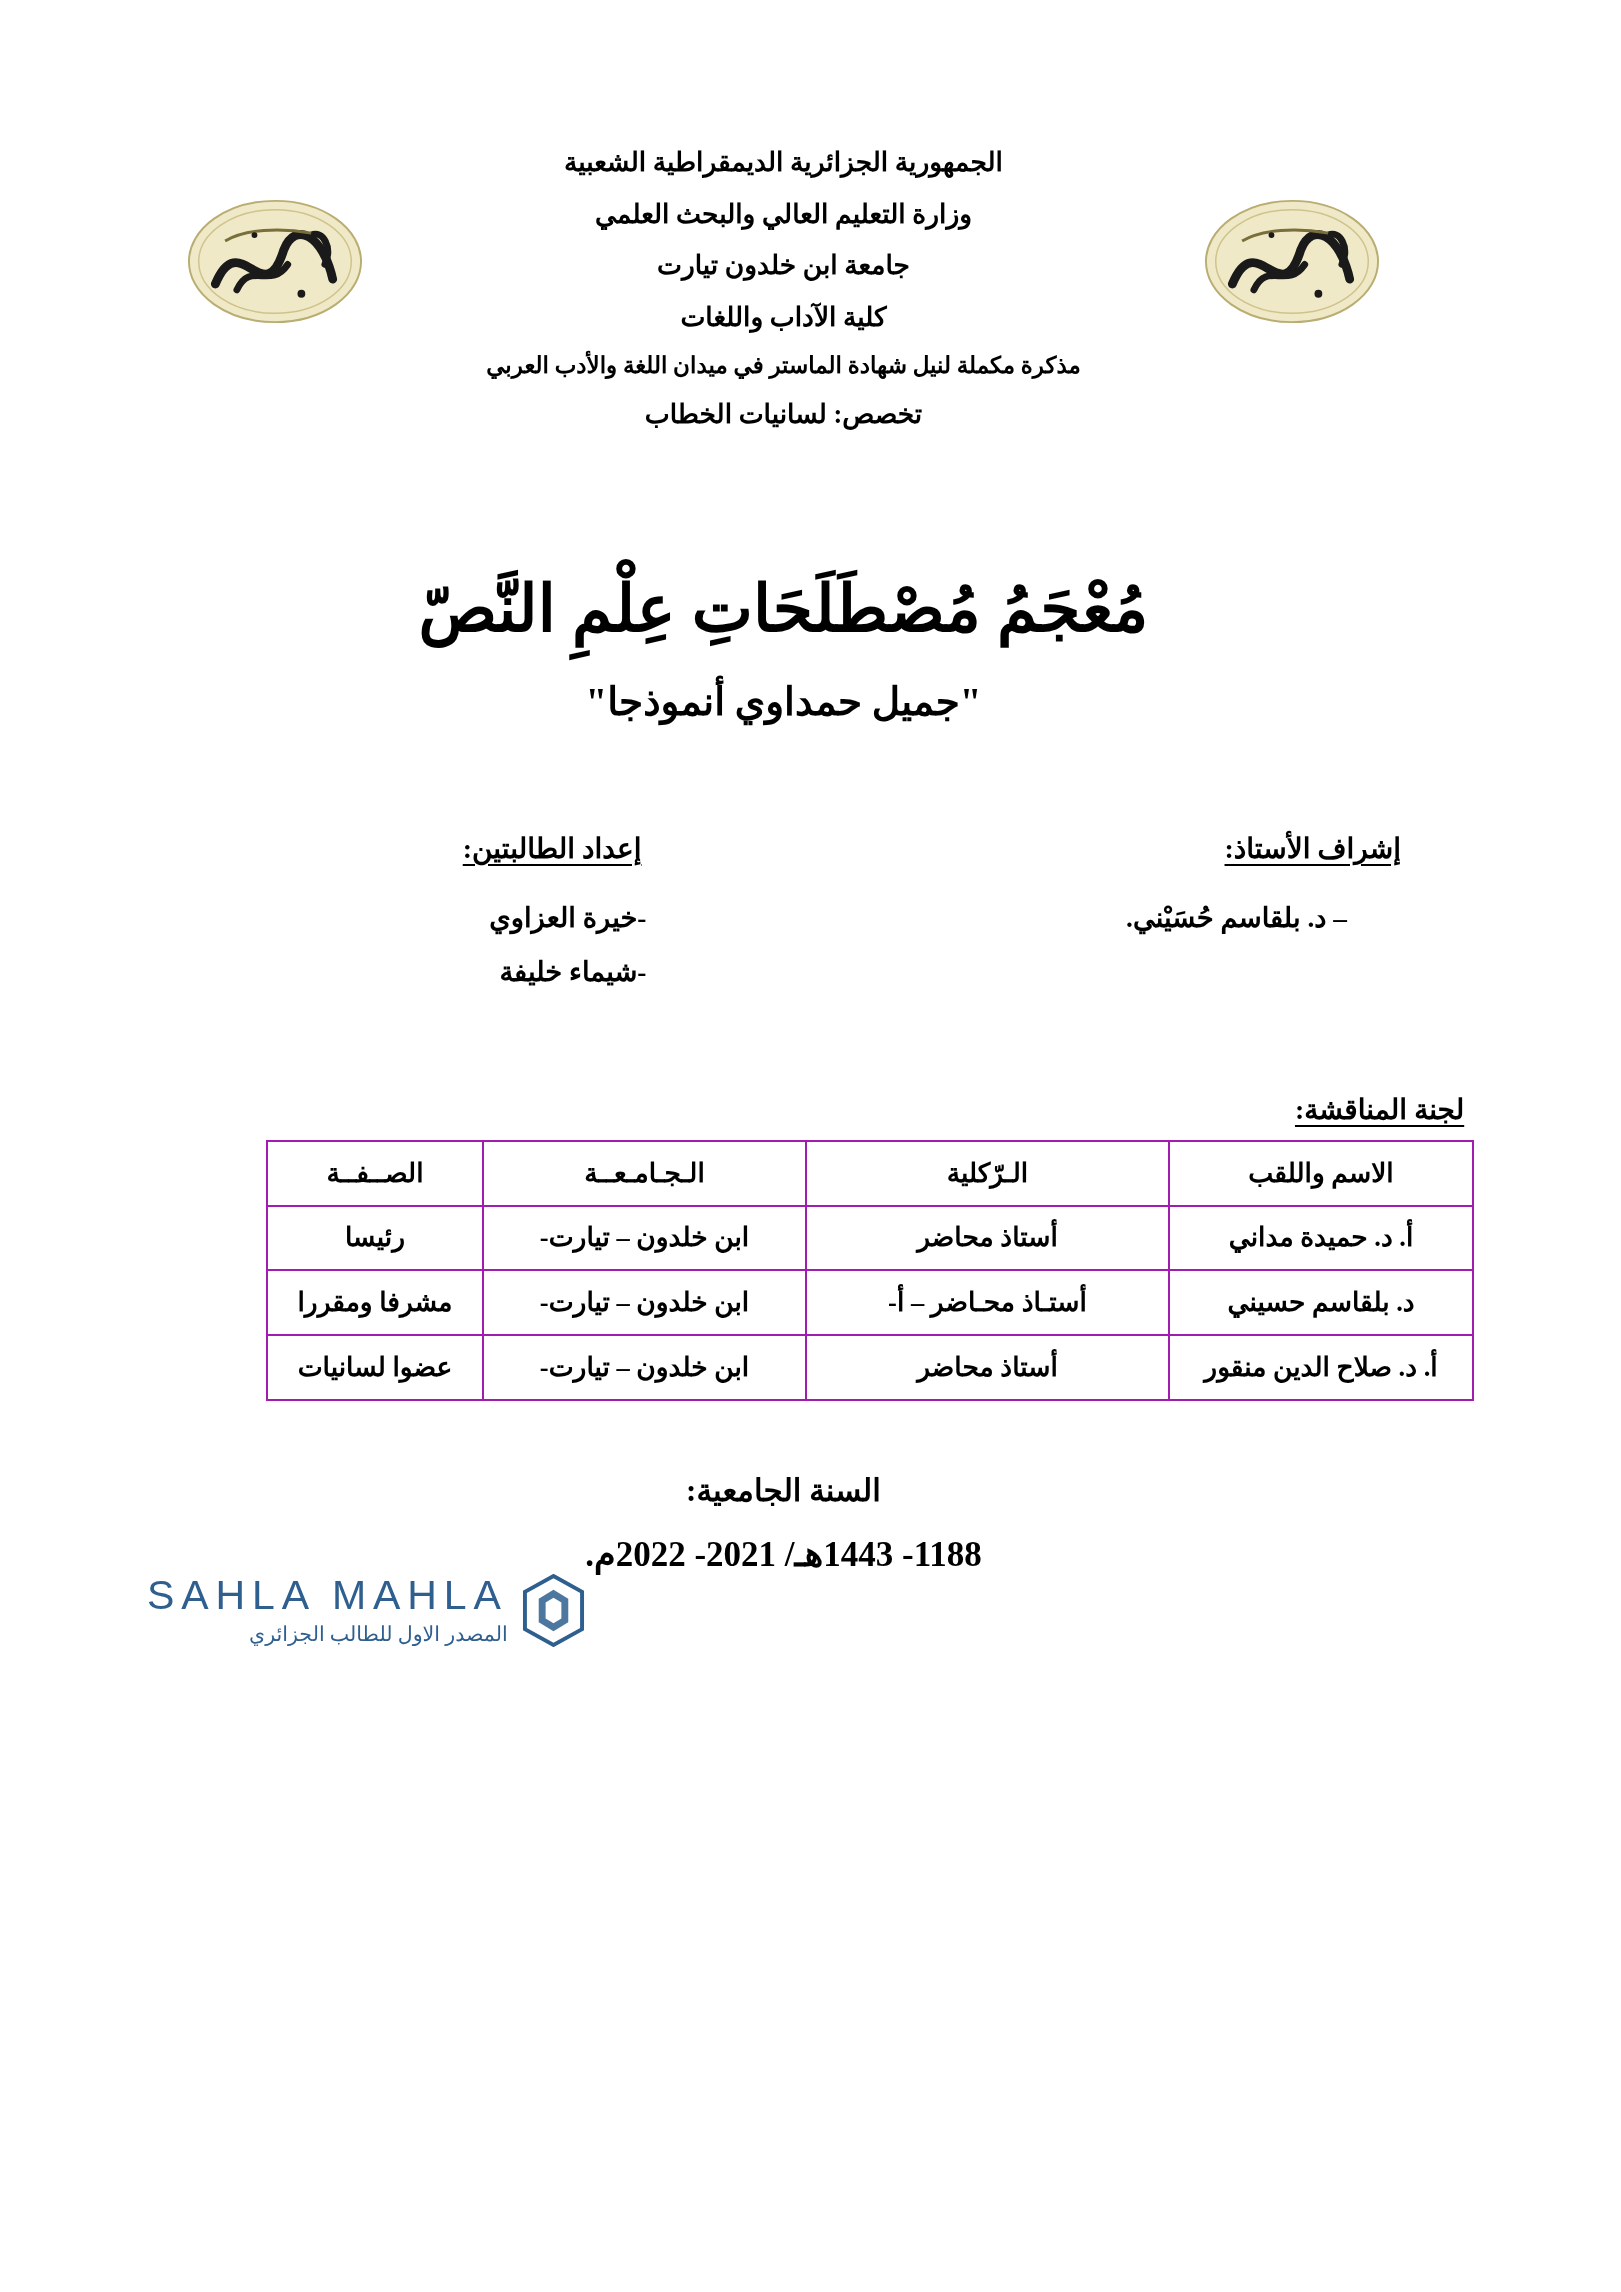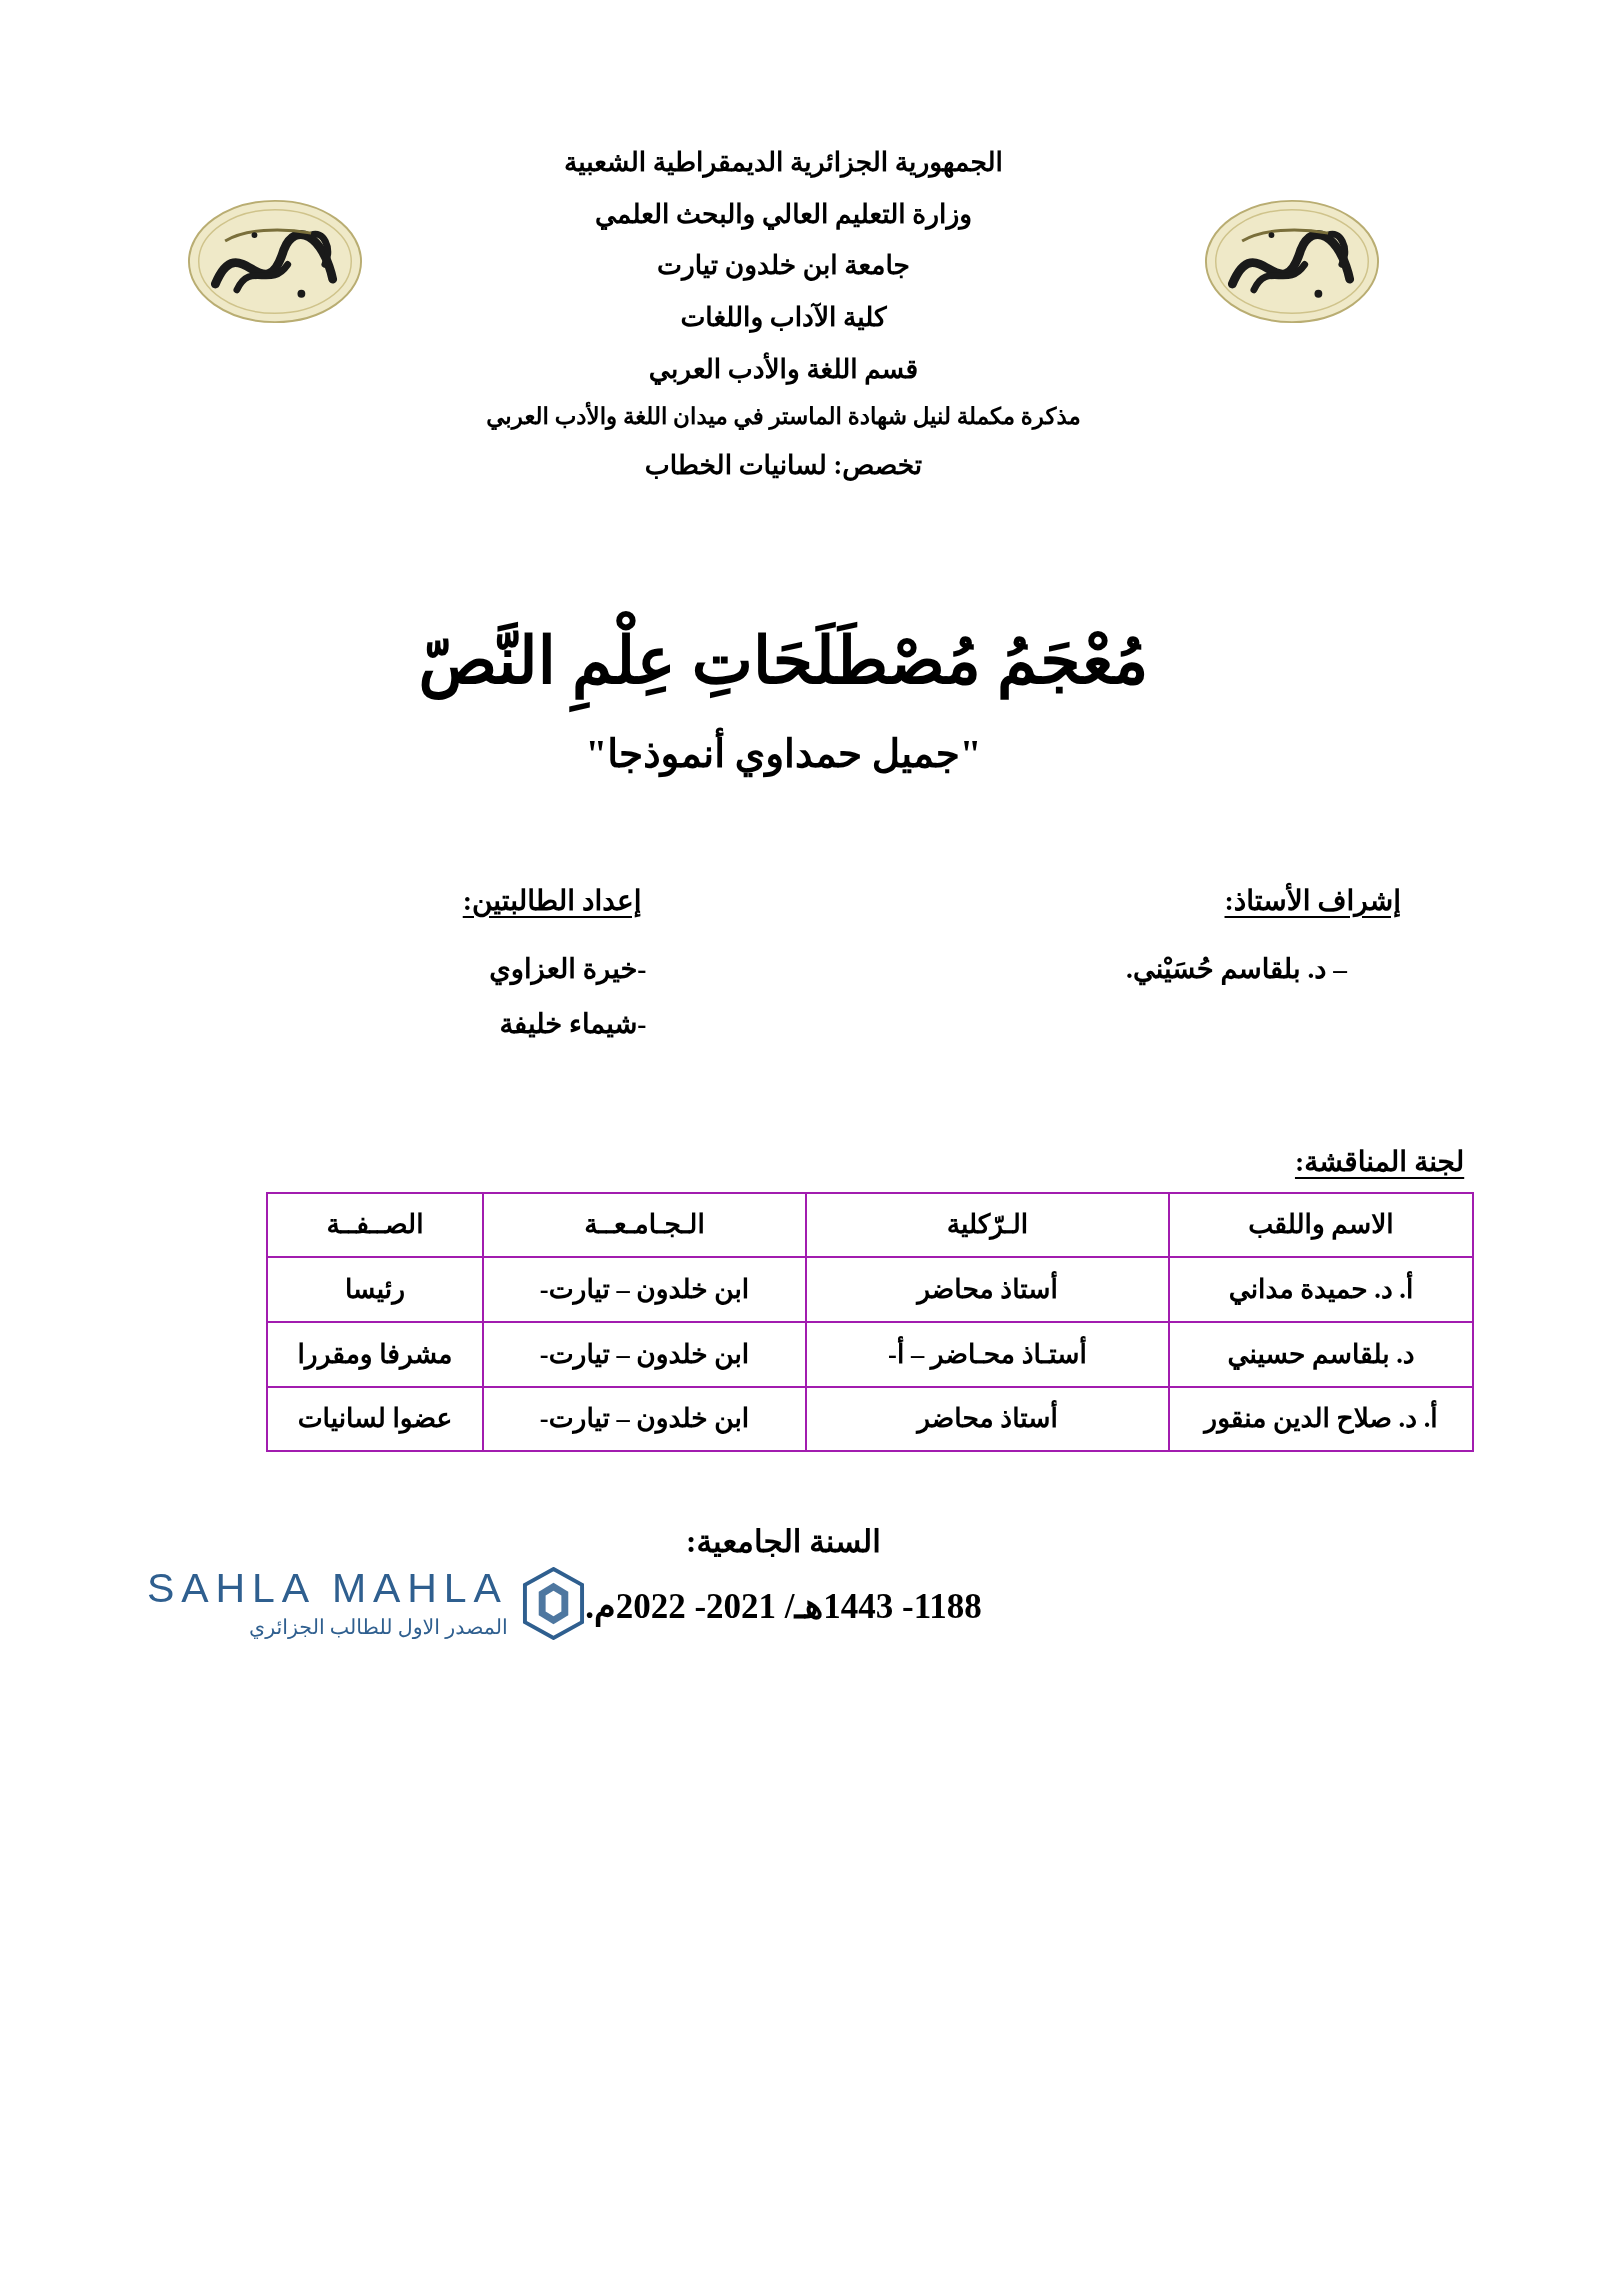--- a/index.html
+++ b/index.html
@@ -141,21 +141,21 @@
   .year-value {
     font-size: 35px;
     font-weight: bold;
     direction: rtl;
   }
 
   
   .watermark {
     position: absolute;
     left: 147px;
-    bottom: 102px;
+    bottom: 95px;
     display: flex;
     align-items: center;
     direction: ltr;
     gap: 13.7px;
   }
   .wm-text { text-align: right; }
   .wm-main {
     font-family: "Liberation Sans", sans-serif;
     font-size: 41px;
     letter-spacing: 6.9px;
@@ -202,21 +202,20 @@
         <circle cx="118" cy="100" r="4" fill="#1a1a1a"></circle>
         <circle cx="70" cy="40" r="3" fill="#1a1a1a"></circle>
       </svg>
     </div>
 
     <div class="header-lines">
       <div>الجمهورية الجزائرية الديمقراطية الشعبية</div>
       <div>وزارة التعليم العالي والبحث العلمي</div>
       <div>جامعة ابن خلدون تيارت</div>
       <div>كلية الآداب واللغات</div>
-      <div>قسم اللغة والأدب العربي</div>
       <div class="wide">مذكرة مكملة لنيل شهادة الماستر في ميدان اللغة والأدب العربي</div>
       <div>تخصص: لسانيات الخطاب</div>
     </div>
   </div>
 
   <div class="title-zone">
     <div class="main-title">مُعْجَمُ مُصْطَلَحَاتِ عِلْمِ النَّصّ</div>
     <div class="sub-title">"جميل حمداوي أنموذجا"</div>
   </div>
 

